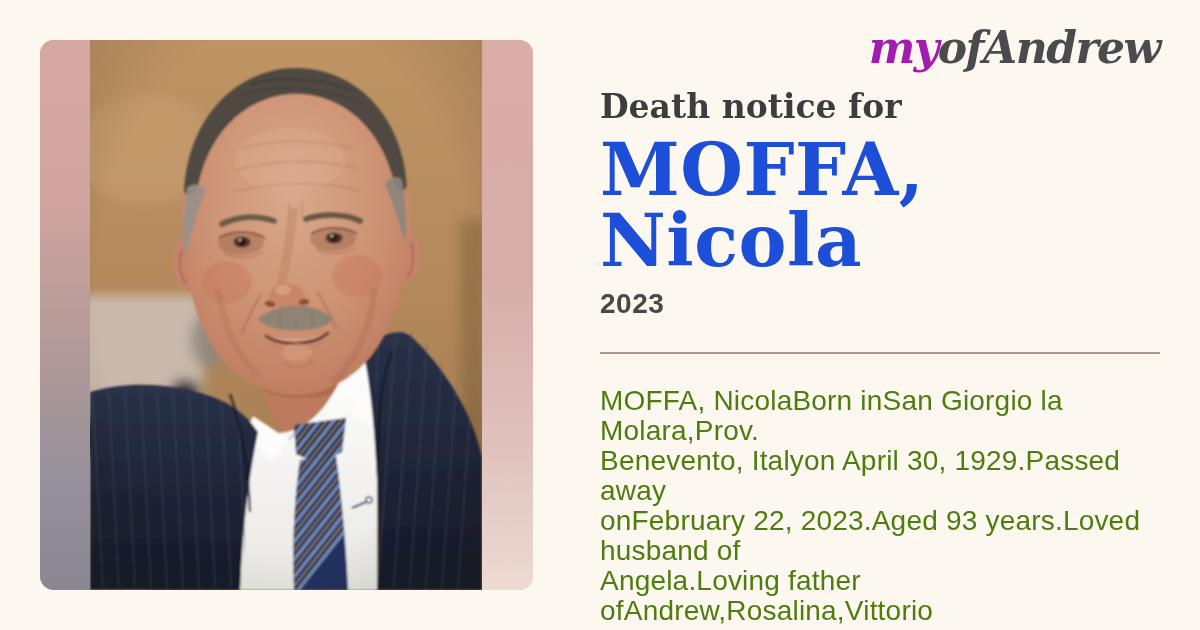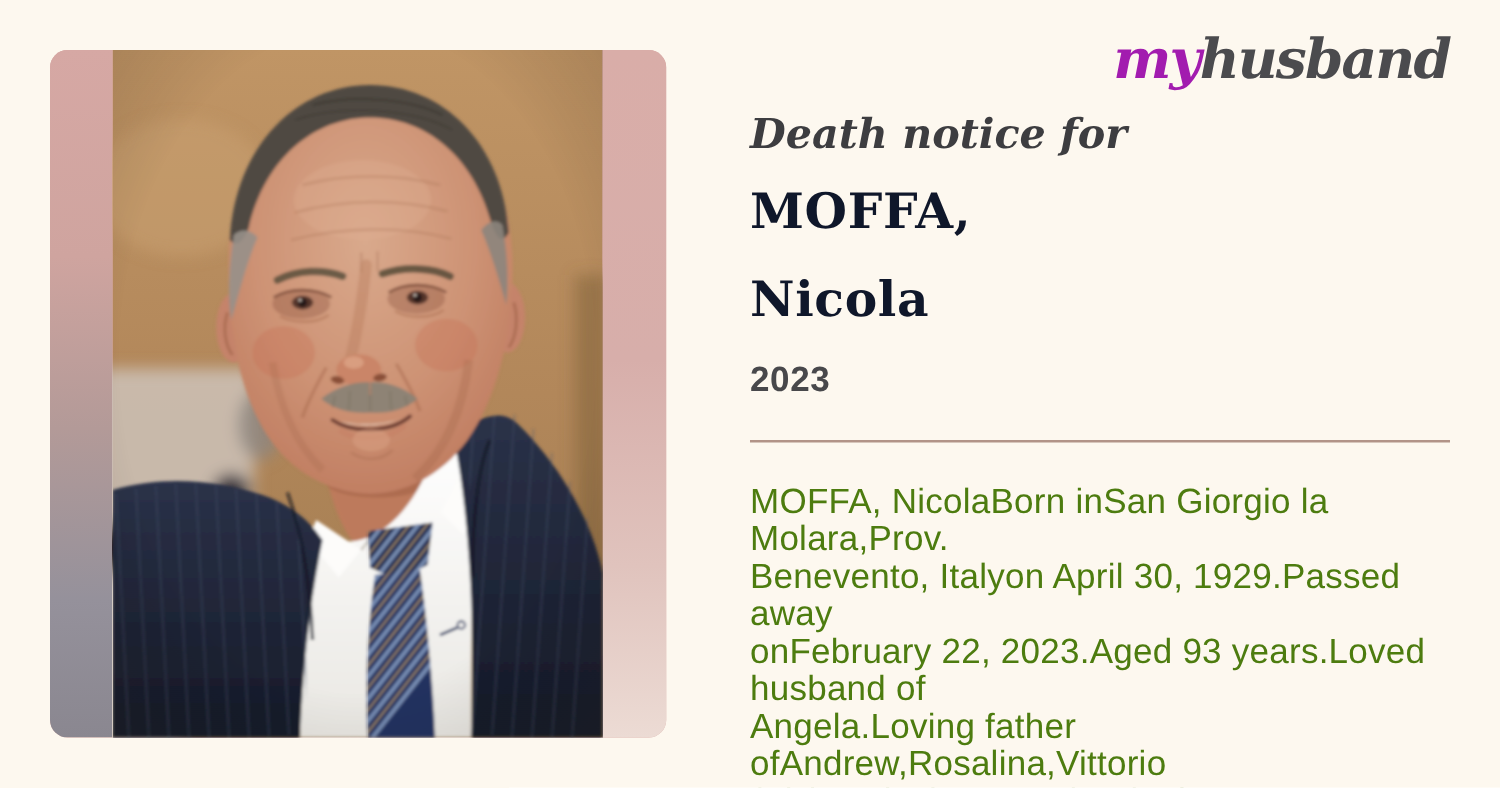--- a/index.html
+++ b/index.html
@@ -26,27 +26,27 @@
   
   .logo{
     position:absolute;top:24px;right:40px;
     font-family:"DejaVu Serif",serif;font-style:italic;font-weight:bold;
     font-size:44px;letter-spacing:-1.5px;line-height:1.1;cursor:pointer;
   }
   .logo-my{color:#a21caf;}
   .logo-tributes{color:#4b4b4e;}
   .kicker{
     position:absolute;left:600px;top:87px;
-    font-family:"DejaVu Serif",serif;font-style:italic;font-weight:600;
+    font-family:"DejaVu Serif",serif;font-weight:600;
     font-size:33px;color:#3d3d40;
   }
   .name{
     position:absolute;left:600px;top:134px;margin:0;
     font-family:"DejaVu Serif",serif;font-weight:bold;
-    font-size:39px;line-height:71px;color:#0f172a;
+    font-size:72px;line-height:71px;color:#1d4ed8;
     letter-spacing:0.5px;white-space:pre-line;
   }
   .year{
     position:absolute;left:600px;top:288px;
     font-size:28px;font-weight:bold;color:#48484b;letter-spacing:0.5px;
   }
   .divider{
     position:absolute;left:600px;top:352px;width:560px;height:2px;
     background:#b29488;border:0;margin:0;
   }
@@ -216,21 +216,21 @@
           <path d="M285,248 C280,290 265,322 242,343" stroke="#9a5f45" stroke-width="7" opacity="0.25" fill="none"></path>
           <path d="M128,250 C134,288 148,316 168,336" stroke="#9a5f45" stroke-width="6" opacity="0.2" fill="none"></path>
         </g>
       </g>
 
       <rect width="392" height="550" fill="url(#vignetteG)"></rect>
     </svg>
   </div>
 
   <div class="logo">
-    <span class="logo-my">my</span><span class="logo-tributes">husband</span>
+    <span class="logo-my">my</span><span class="logo-tributes">ofAndrew</span>
   </div>
 
   <div class="kicker">Death notice for</div>
   <h1 class="name">MOFFA,
 Nicola</h1>
   <div class="year">2023</div>
 
   <hr class="divider">
 
   <p class="notice-body">MOFFA, NicolaBorn inSan Giorgio la Molara,Prov.

